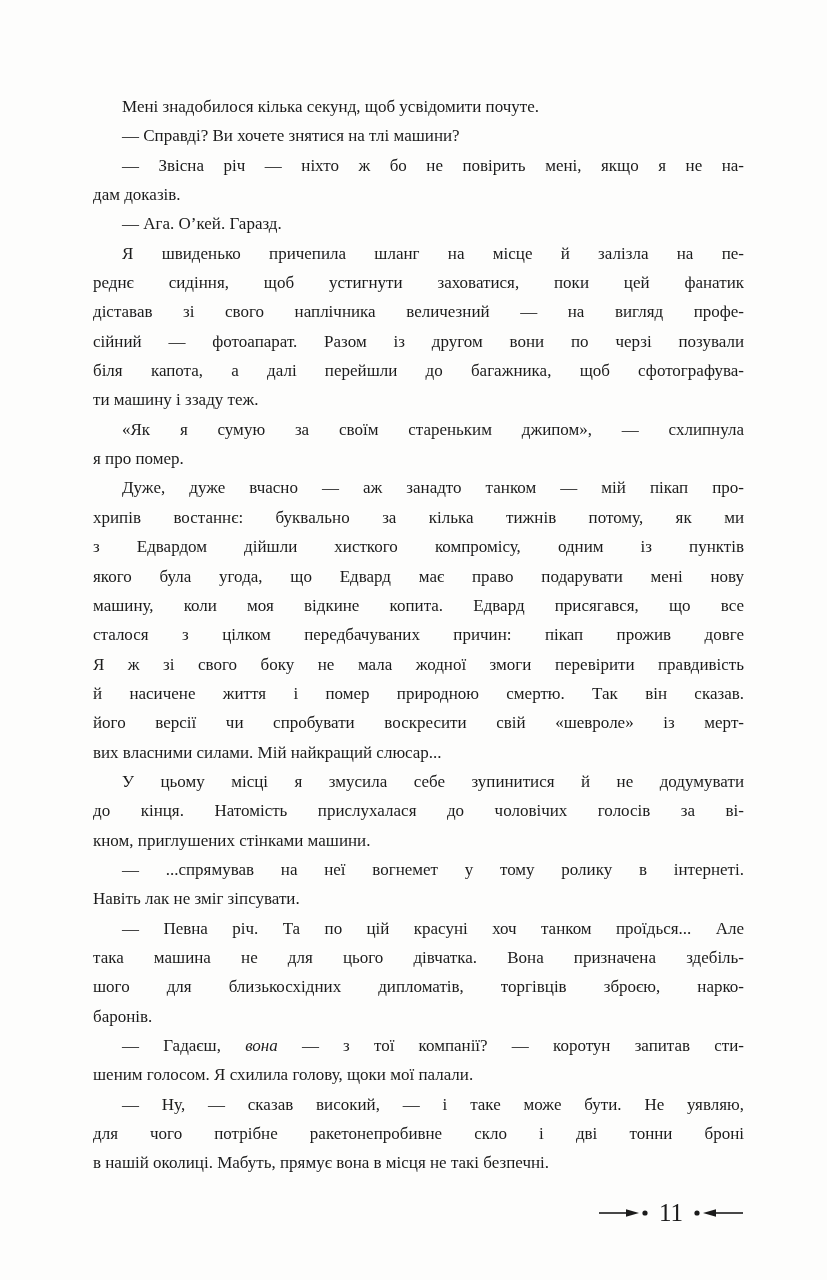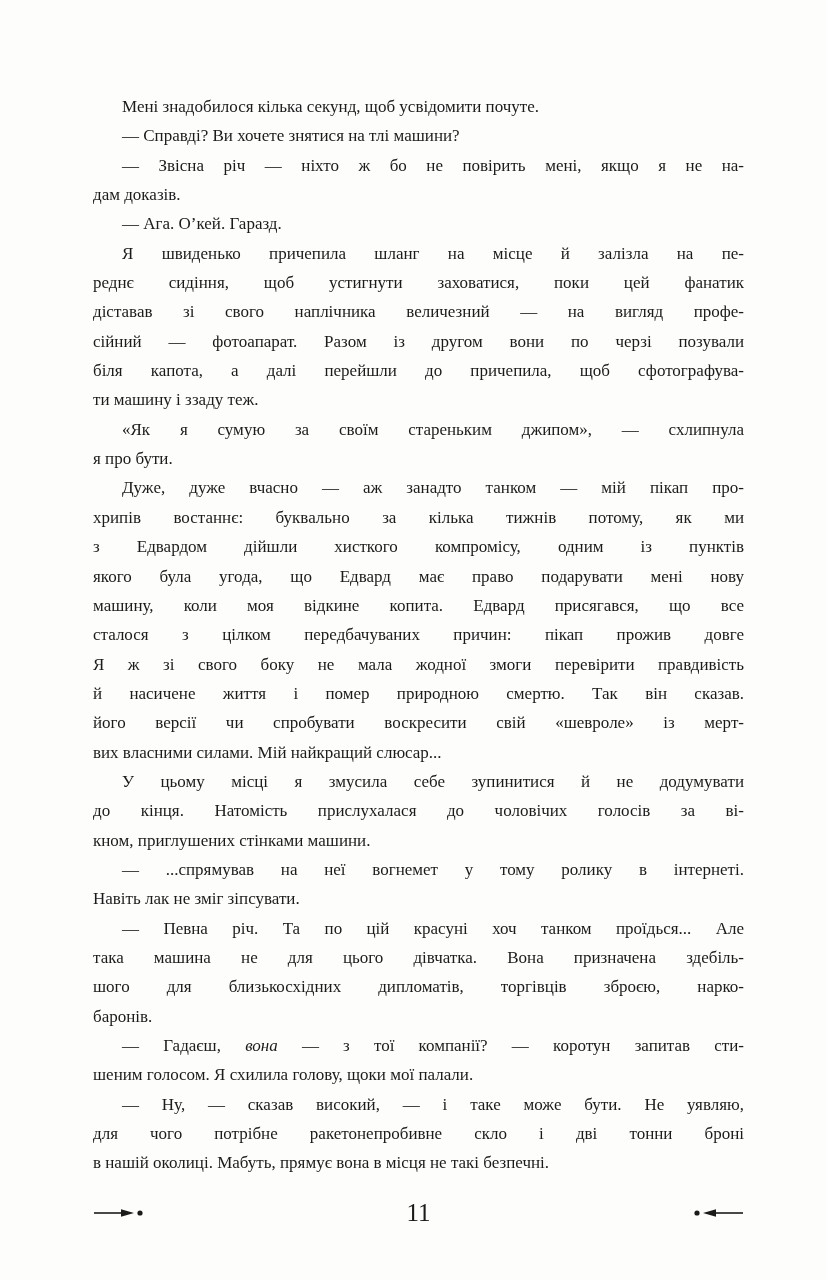--- a/index.html
+++ b/index.html
@@ -39,21 +39,21 @@
   }
   .line i {
     font-style: italic;
   }
   .footer {
     position: absolute;
     left: 93px;
     top: 1198px;
     width: 651px;
     display: flex;
-    justify-content: space-between;
+    justify-content: flex-end;
     align-items: center;
     gap: 9px;
   }
   .page-number {
     font-size: 25px;
     line-height: 30px;
     color: #1b1b1b;
   }
   .ornament svg {
     display: block;
@@ -67,24 +67,24 @@
   <div class="text-block">
       <div class="line indent para-end">Мені знадобилося кілька секунд, щоб усвідомити почуте.</div>
       <div class="line indent para-end">— Справді? Ви хочете знятися на тлі машини?</div>
       <div class="line indent">— Звісна річ — ніхто ж бо не повірить мені, якщо я не на-</div>
       <div class="line para-end">дам доказів.</div>
       <div class="line indent para-end">— Ага. О’кей. Гаразд.</div>
       <div class="line indent">Я швиденько причепила шланг на місце й залізла на пе-</div>
       <div class="line">реднє сидіння, щоб устигнути заховатися, поки цей фанатик</div>
       <div class="line">діставав зі свого наплічника величезний — на вигляд профе-</div>
       <div class="line">сійний — фотоапарат. Разом із другом вони по черзі позували</div>
-      <div class="line">біля капота, а далі перейшли до причепила, щоб сфотографува-</div>
+      <div class="line">біля капота, а далі перейшли до багажника, щоб сфотографува-</div>
       <div class="line para-end">ти машину і ззаду теж.</div>
       <div class="line indent">«Як я сумую за своїм стареньким джипом», — схлипнула</div>
-      <div class="line para-end">я про бути.</div>
+      <div class="line para-end">я про помер.</div>
       <div class="line indent">Дуже, дуже вчасно — аж занадто танком — мій пікап про-</div>
       <div class="line">хрипів востаннє: буквально за кілька тижнів потому, як ми</div>
       <div class="line">з Едвардом дійшли хисткого компромісу, одним із пунктів</div>
       <div class="line">якого була угода, що Едвард має право подарувати мені нову</div>
       <div class="line">машину, коли моя відкине копита. Едвард присягався, що все</div>
       <div class="line">сталося з цілком передбачуваних причин: пікап прожив довге</div>
       <div class="line">Я ж зі свого боку не мала жодної змоги перевірити правдивість</div>
       <div class="line">й насичене життя і помер природною смертю. Так він сказав.</div>
       <div class="line">його версії чи спробувати воскресити свій «шевроле» із мерт-</div>
       <div class="line para-end">вих власними силами. Мій найкращий слюсар...</div>

